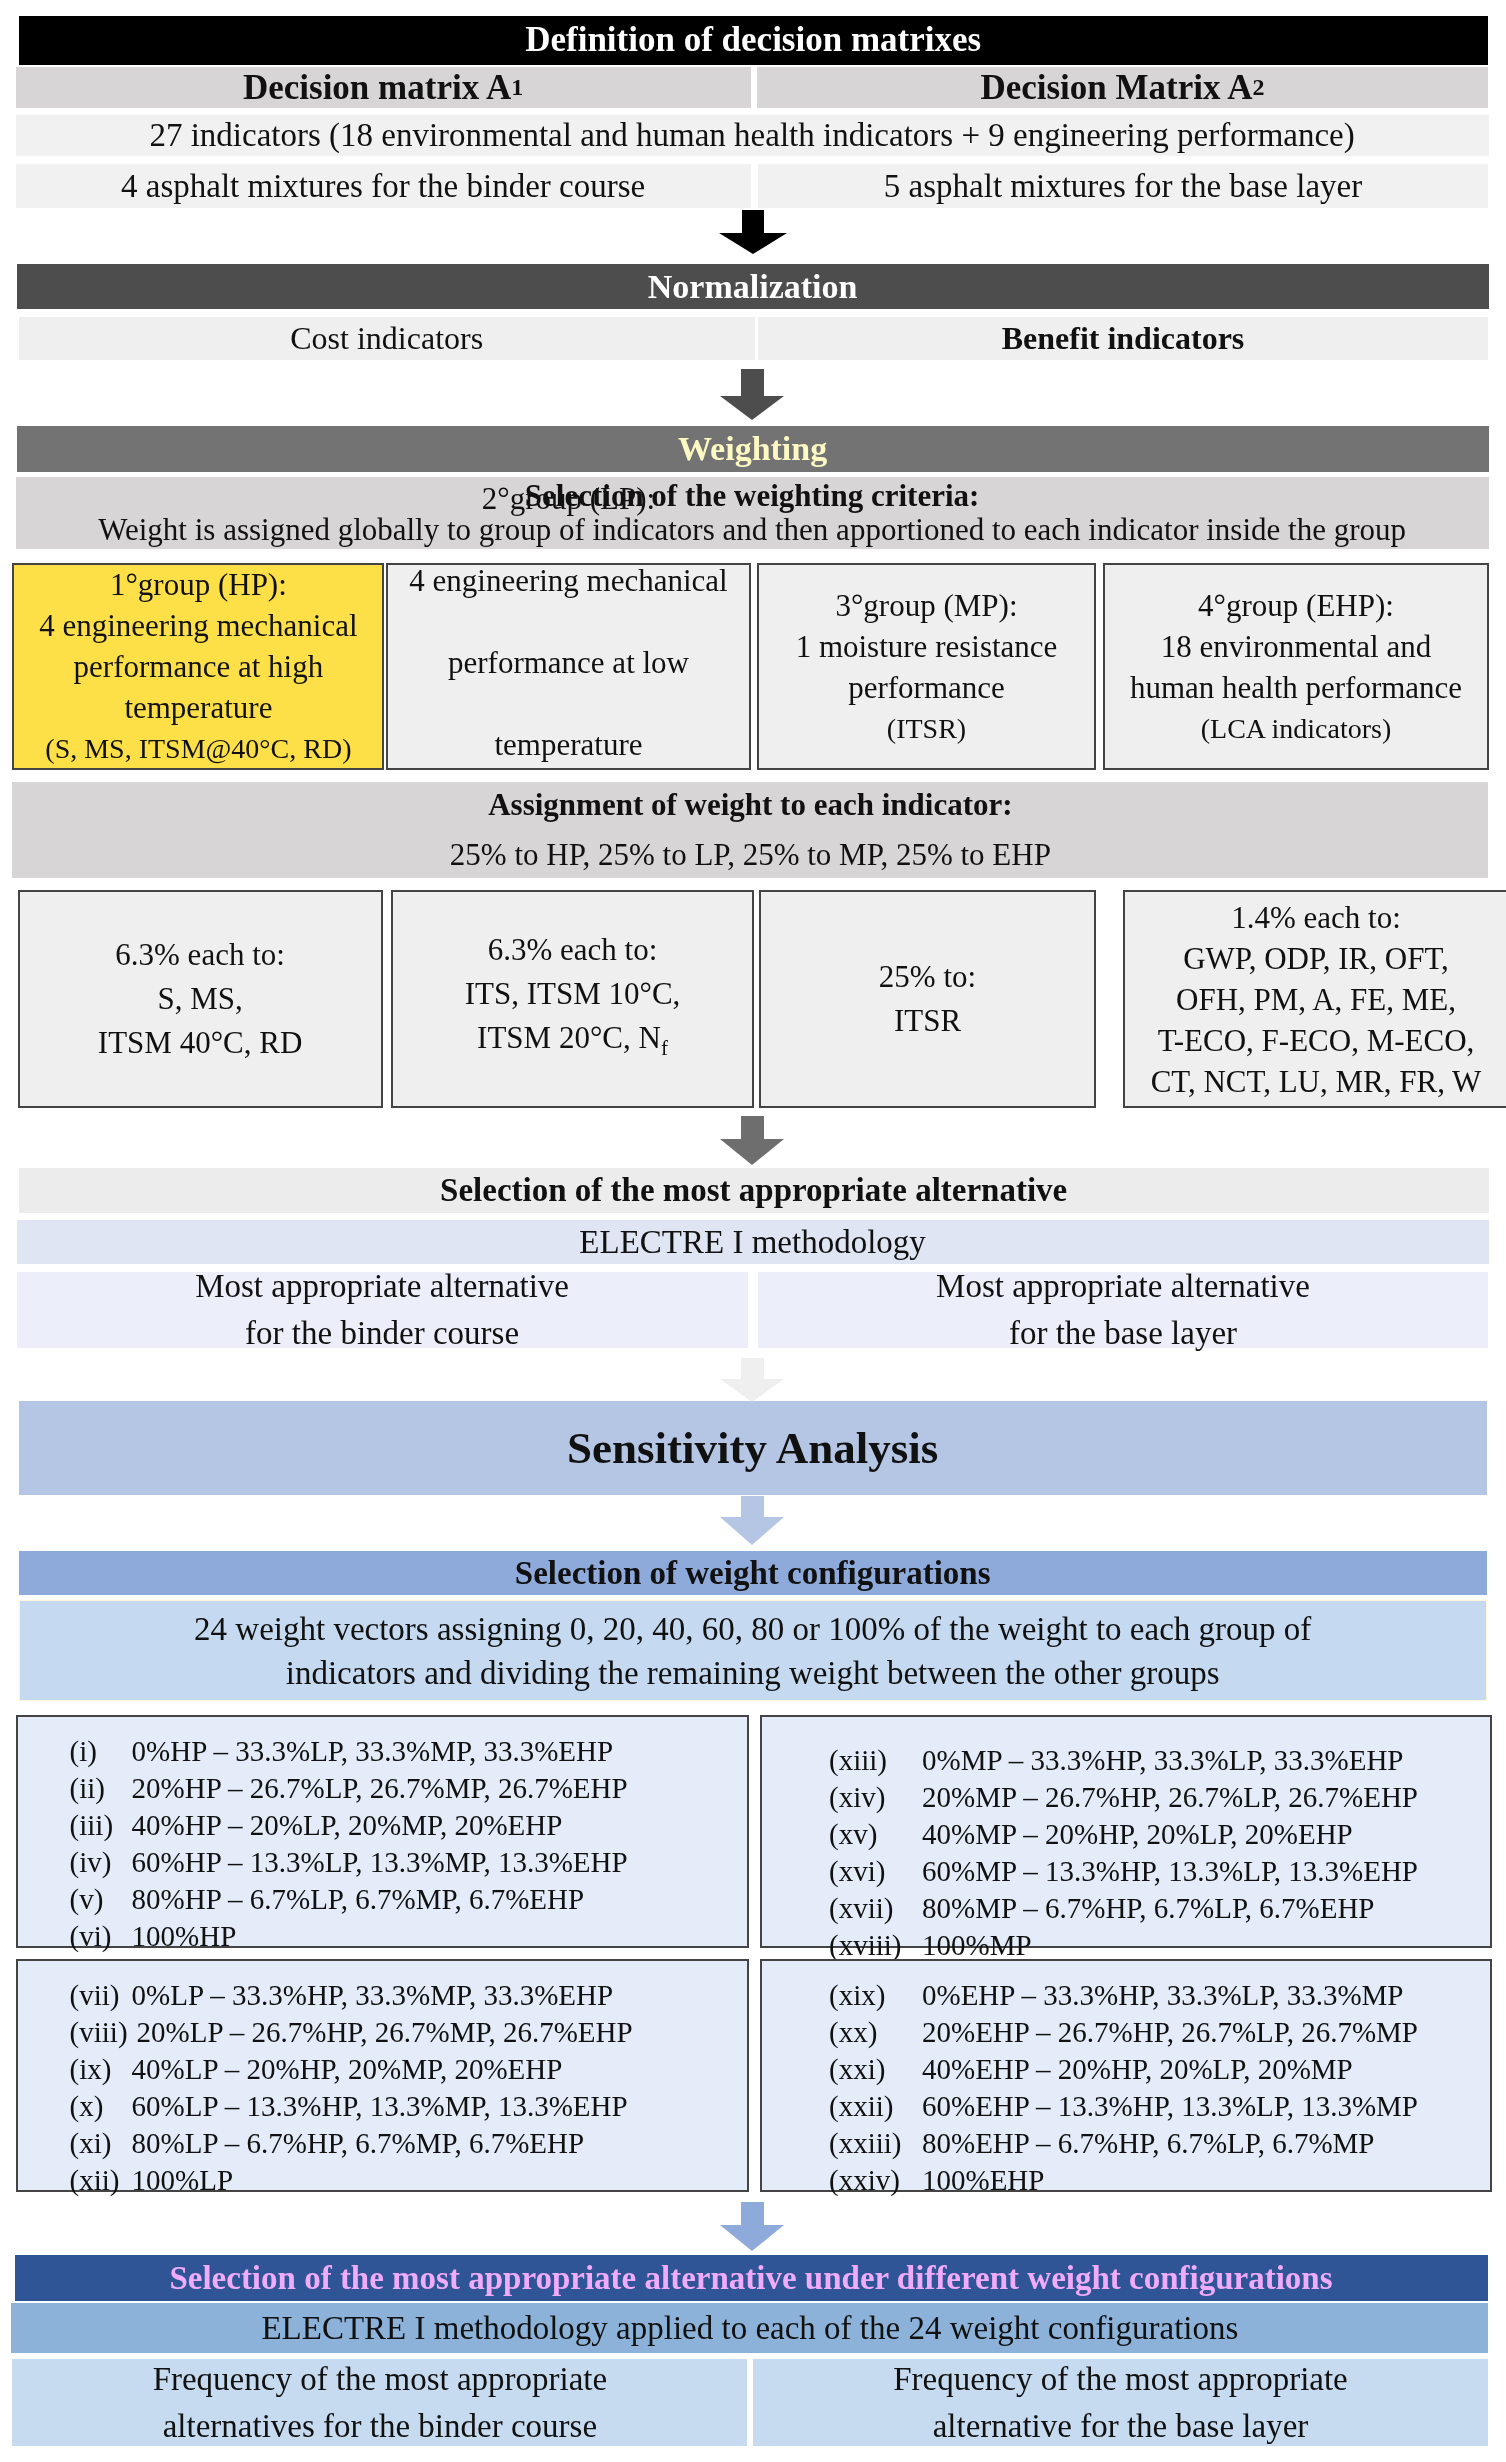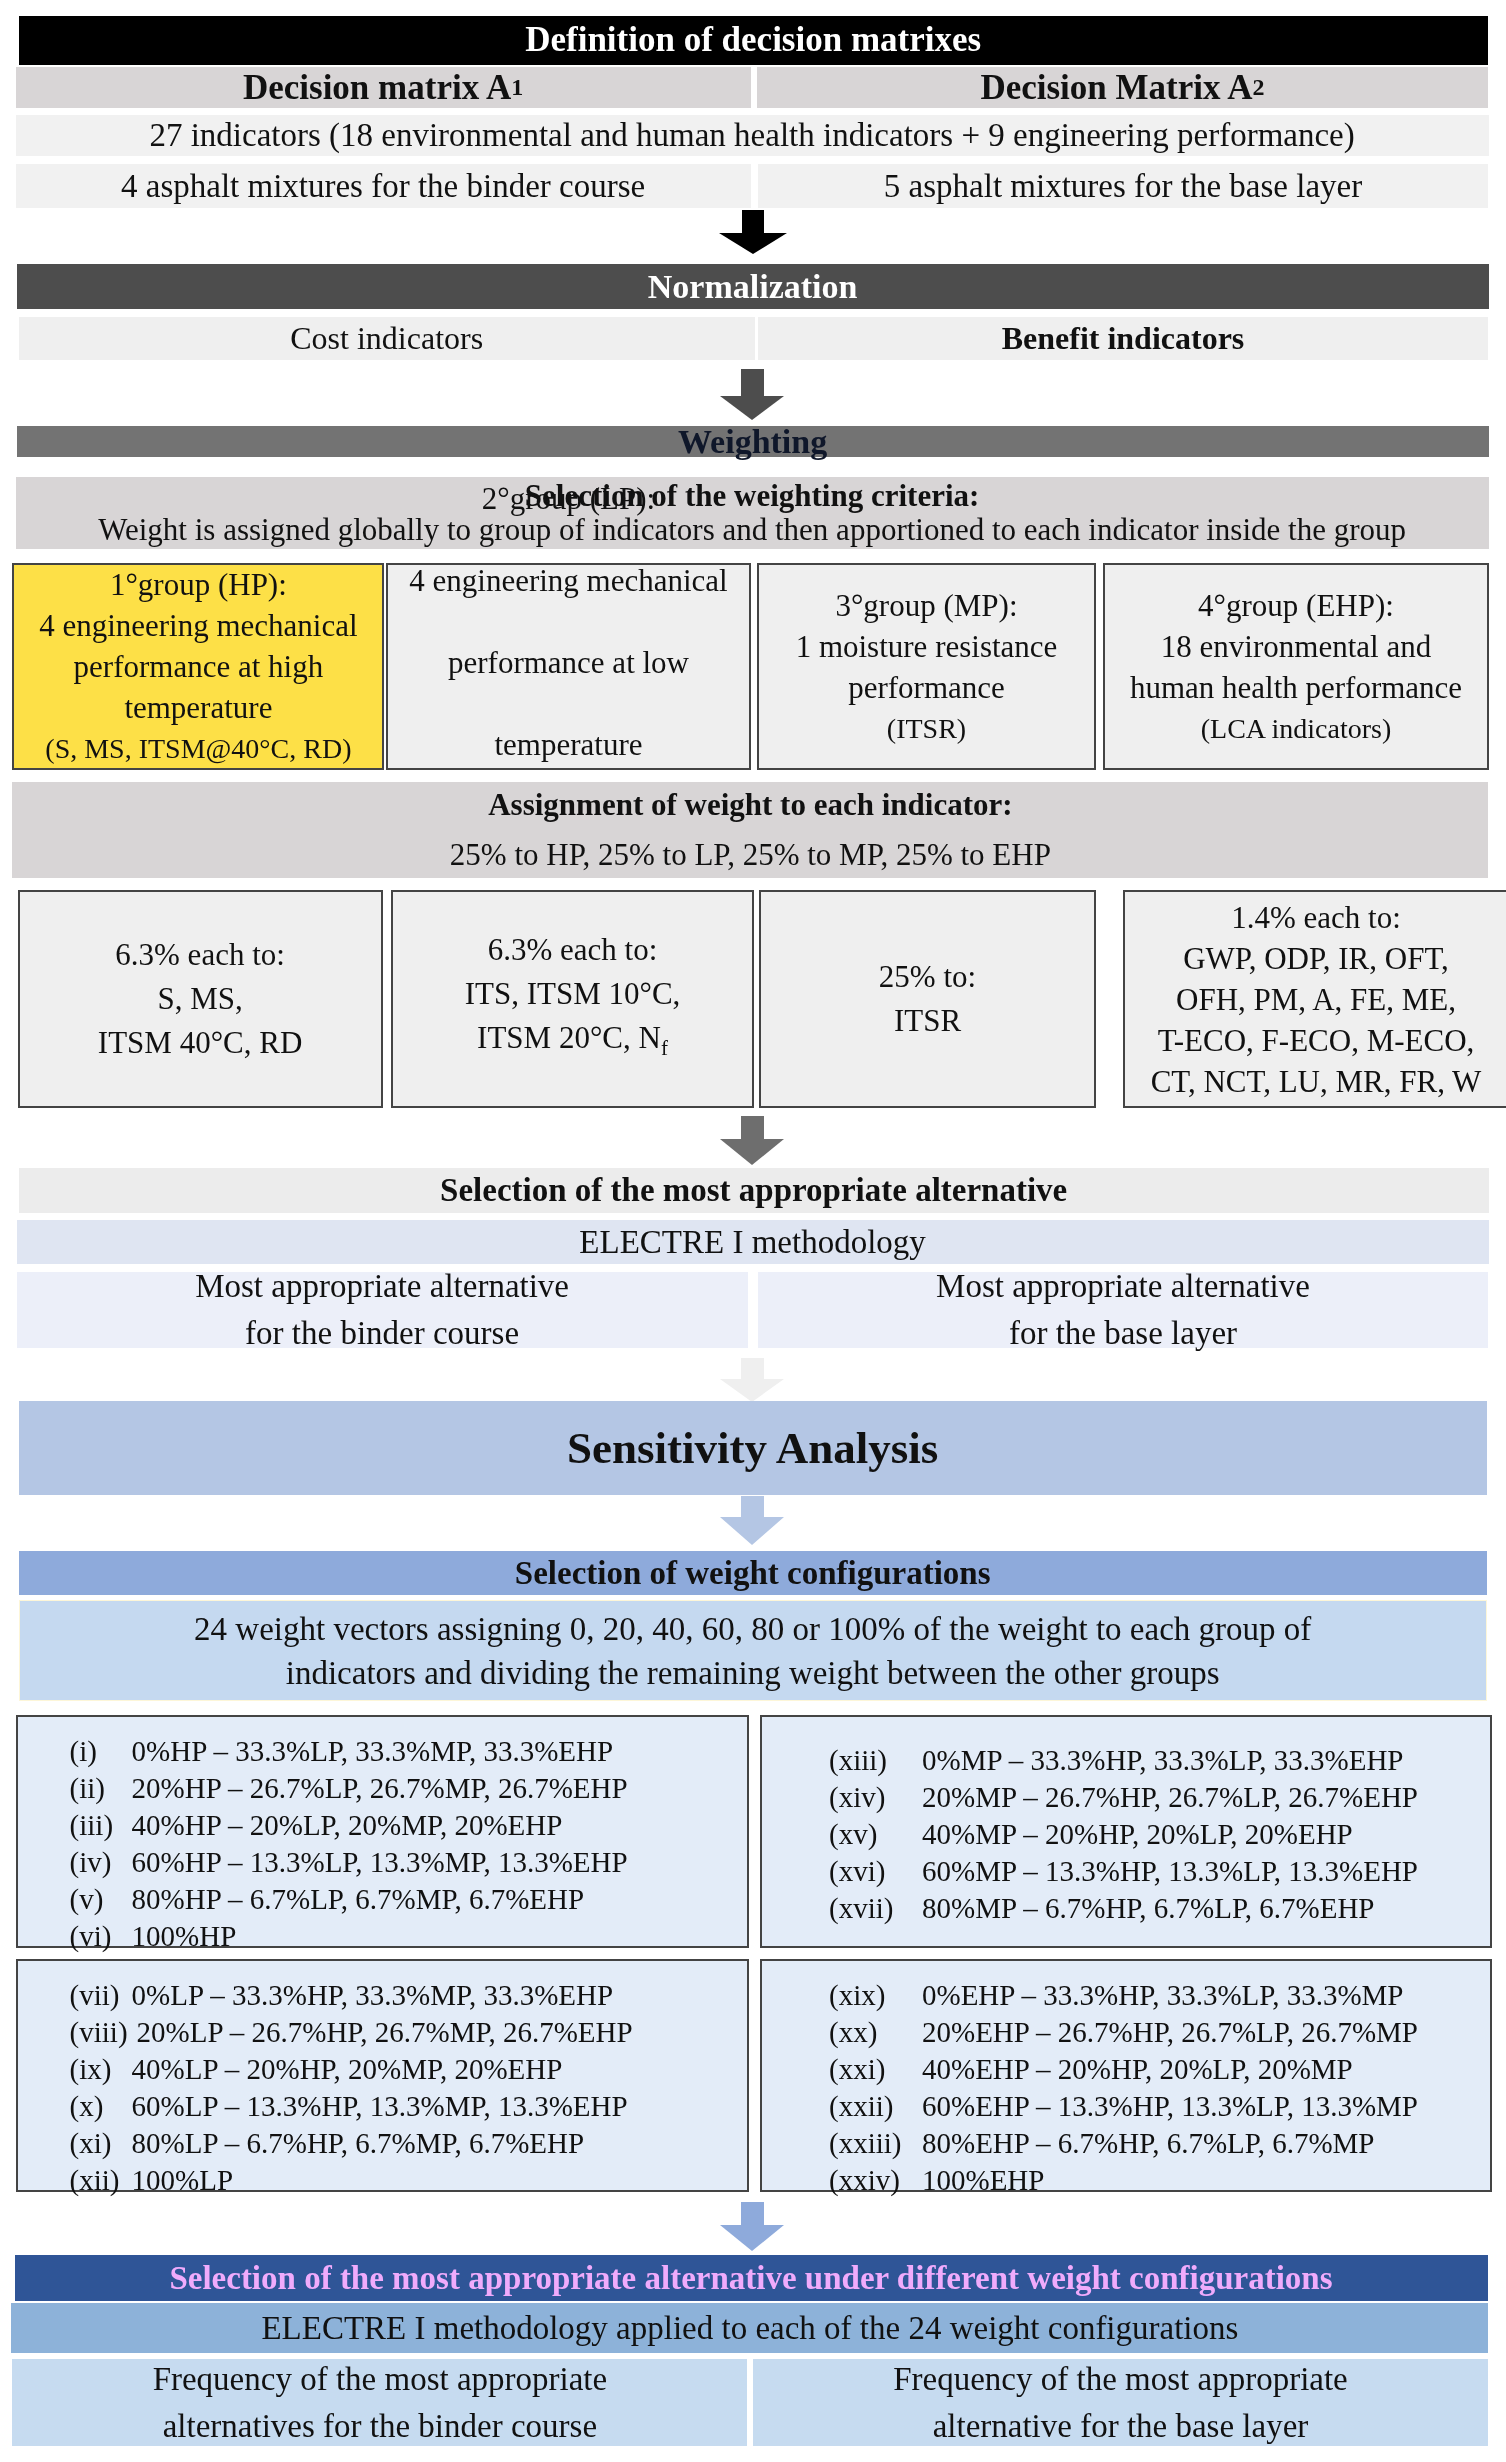--- a/index.html
+++ b/index.html
@@ -39,21 +39,21 @@
 
 <div class="abs center bold" style="left:16.6px;top:264px;width:1472px;height:45px;background:#4d4d4d;color:#fff;font-size:34px;">Normalization</div>
 <div class="abs center" style="left:18.7px;top:317px;width:736px;height:43px;background:#efefef;font-size:32px;">Cost indicators</div>
 <div class="abs center" style="left:758px;top:317px;width:730px;height:43px;background:#efefef;font-size:32px;font-weight:bold;">Benefit indicators</div>
 
 <div class="abs" style="left:719px;top:369px;width:67px;height:52px;">
   <div style="position:absolute;left:22px;top:0;width:23px;height:27px;background:#4d4d4d;"></div>
   <div style="position:absolute;left:1px;top:27px;width:0;height:0;border-left:32px solid transparent;border-right:32px solid transparent;border-top:24px solid #4d4d4d;"></div>
 </div>
 
-<div class="abs center bold" style="left:16.6px;top:426px;width:1472px;height:31px;background:#737373;color:#0f172a;font-size:34px;">Weighting</div>
+<div class="abs center bold" style="left:16.6px;top:426px;width:1472px;height:46px;background:#737373;color:#fef9c3;font-size:34px;">Weighting</div>
 
 <div class="abs center col" style="left:15.6px;top:477px;width:1473px;height:72px;background:#d8d5d6;font-size:31px;line-height:34px;">
   <div class="bold">Selection of the weighting criteria:</div>
   <div>Weight is assigned globally to group of indicators and then apportioned to each indicator inside the group</div>
 </div>
 
 <div class="abs center col box" style="left:12.4px;top:563px;width:372px;height:207px;background:#fde047;font-size:31px;line-height:41px;">
   <div>1°group (HP):</div>
   <div>4 engineering mechanical</div>
   <div>performance at high</div>
@@ -184,20 +184,24 @@
       <span>40%MP – 20%HP, 20%LP, 20%EHP</span>
     </div>
   <div class="cfg-row">
       <span class="cfg-num" style="width:93px;">(xvi)</span>
       <span>60%MP – 13.3%HP, 13.3%LP, 13.3%EHP</span>
     </div>
   <div class="cfg-row">
       <span class="cfg-num" style="width:93px;">(xvii)</span>
       <span>80%MP – 6.7%HP, 6.7%LP, 6.7%EHP</span>
     </div>
+  <div class="cfg-row">
+      <span class="cfg-num" style="width:93px;">(xviii)</span>
+      <span>100%MP</span>
+    </div>
 </div>
 
 <div class="abs cfg box" style="left:15.6px;top:1959px;width:733px;height:233px;background:#e3ecf8;padding-left:52px;padding-top:15.6px;">
   <div class="cfg-row">
       <span class="cfg-num" style="width:62px;">(vii)</span>
       <span>0%LP – 33.3%HP, 33.3%MP, 33.3%EHP</span>
     </div>
   <div class="cfg-row">
       <span class="cfg-num" style="width:67px;">(viii)</span>
       <span>20%LP – 26.7%HP, 26.7%MP, 26.7%EHP</span>

